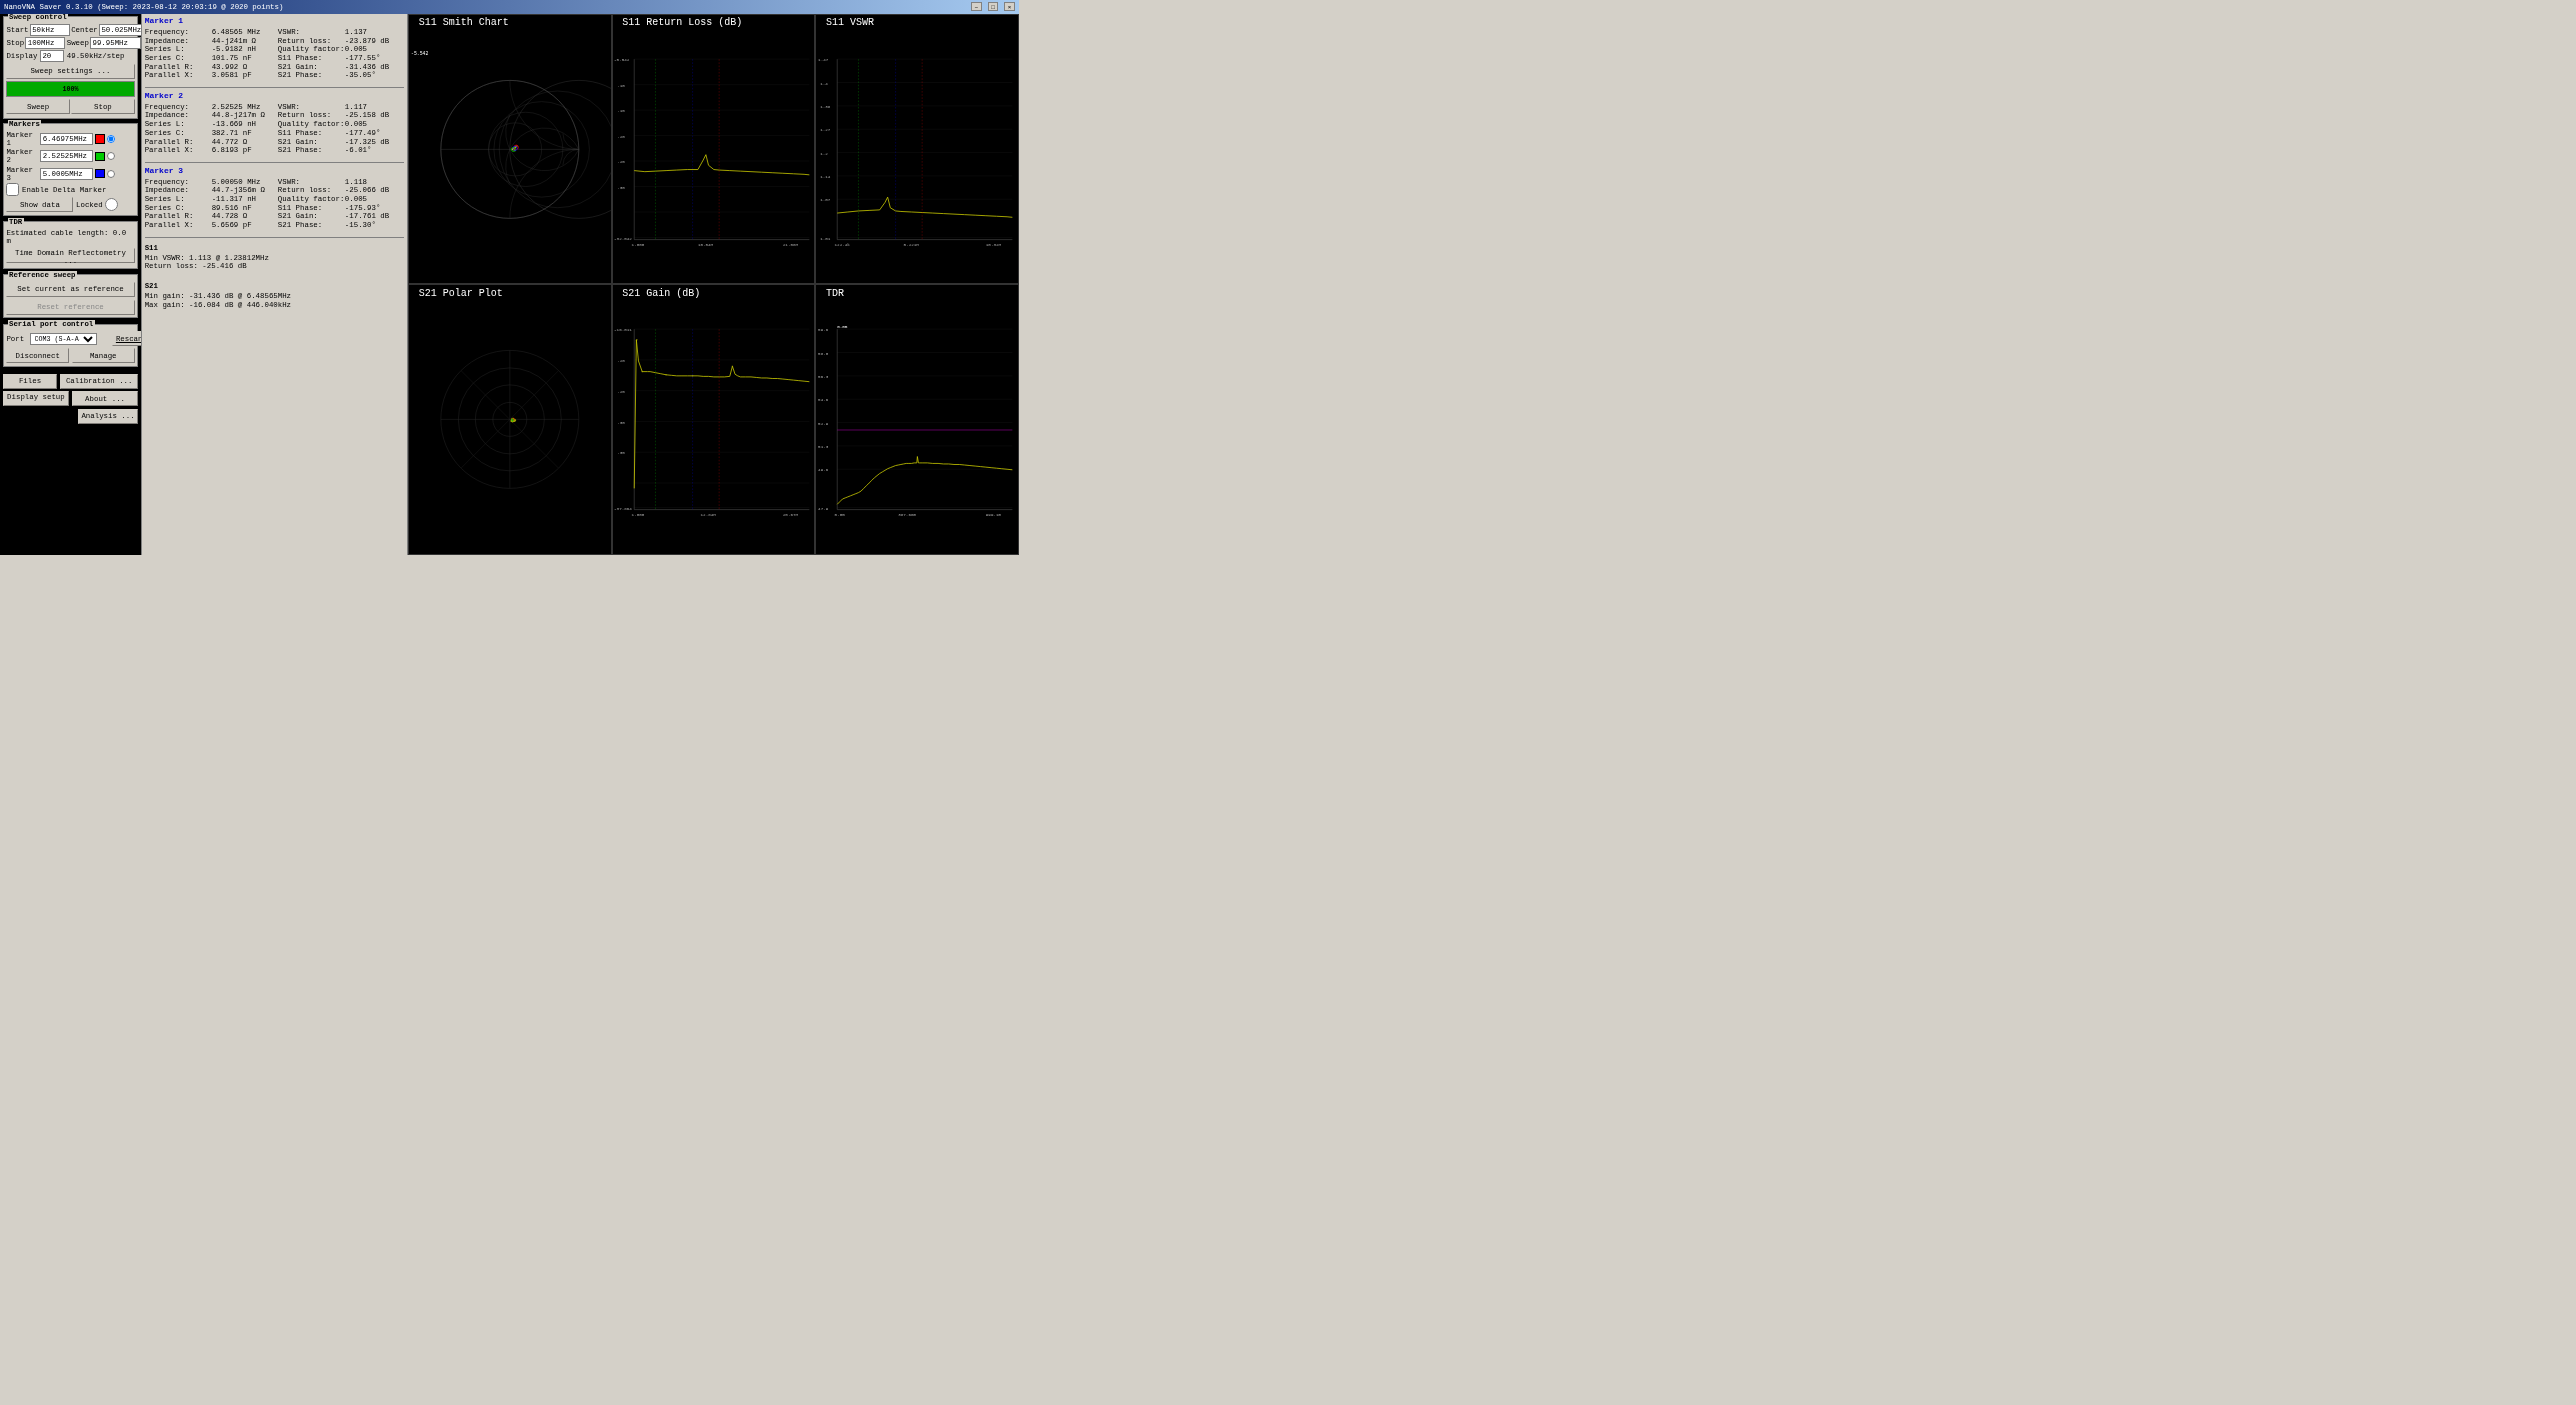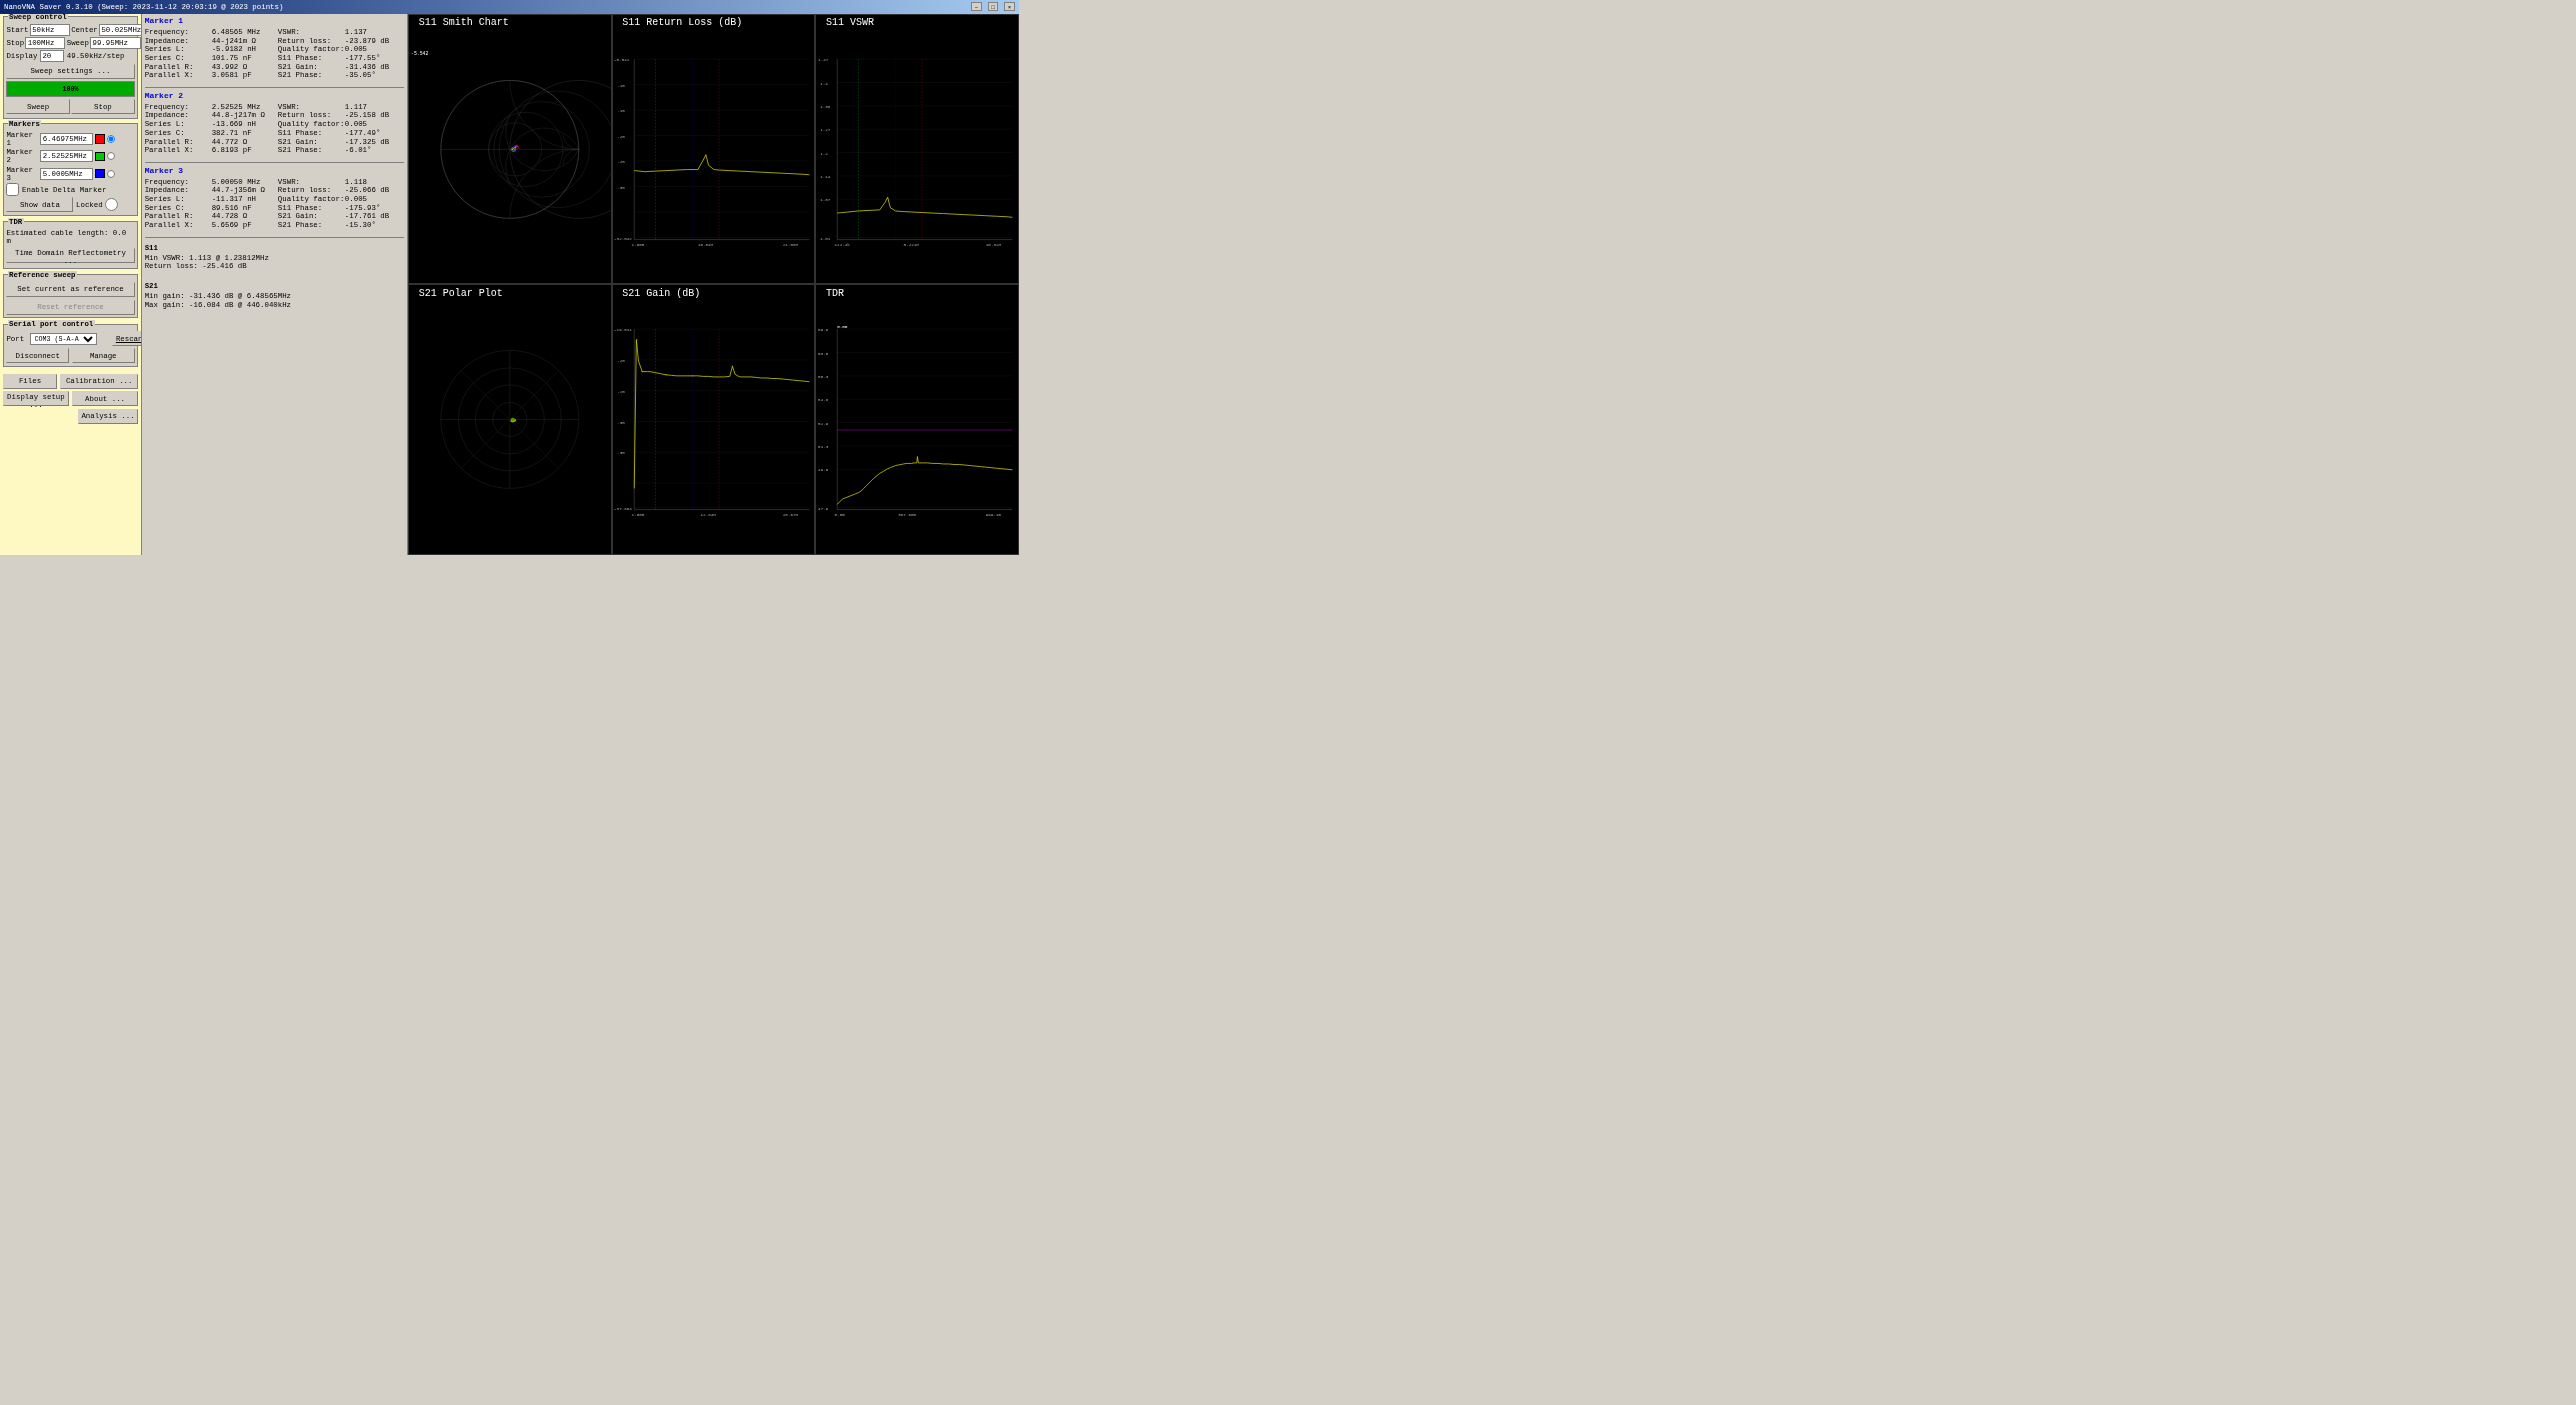--- a/index.html
+++ b/index.html
@@ -32,21 +32,21 @@
       margin-left: 1.3px;
     }
     .main-layout {
       display: flex;
       height: calc(555px - 13.5px);
     }
     
     .left-panel {
       width: 142px;
       min-width: 142px;
-      background: #fef9c3;
+      background: #000000;
       border-right: 0.7px solid #808080;
       padding: 2.7px;
       display: flex;
       flex-direction: column;
       gap: 1.3px;
       overflow: hidden;
     }
     .group-box {
       border: 0.7px solid #808080;
       padding: 2.7px;
@@ -277,21 +277,21 @@
     }
     .chart-svg {
       width: 100%;
       height: 100%;
     }
   </style>
 </head>
 <body>
 
 <div class="title-bar">
-  <span>NanoVNA Saver 0.3.10 (Sweep: 2023-11-12 20:03:19 @ 2023 points)</span>
+  <span>NanoVNA Saver 0.3.10 (Sweep: 2023-08-12 20:03:19 @ 2020 points)</span>
   <div class="title-bar-controls">
     <button>−</button>
     <button>□</button>
     <button>×</button>
   </div>
 </div>
 
 <div class="main-layout">
 
   <div class="left-panel">

